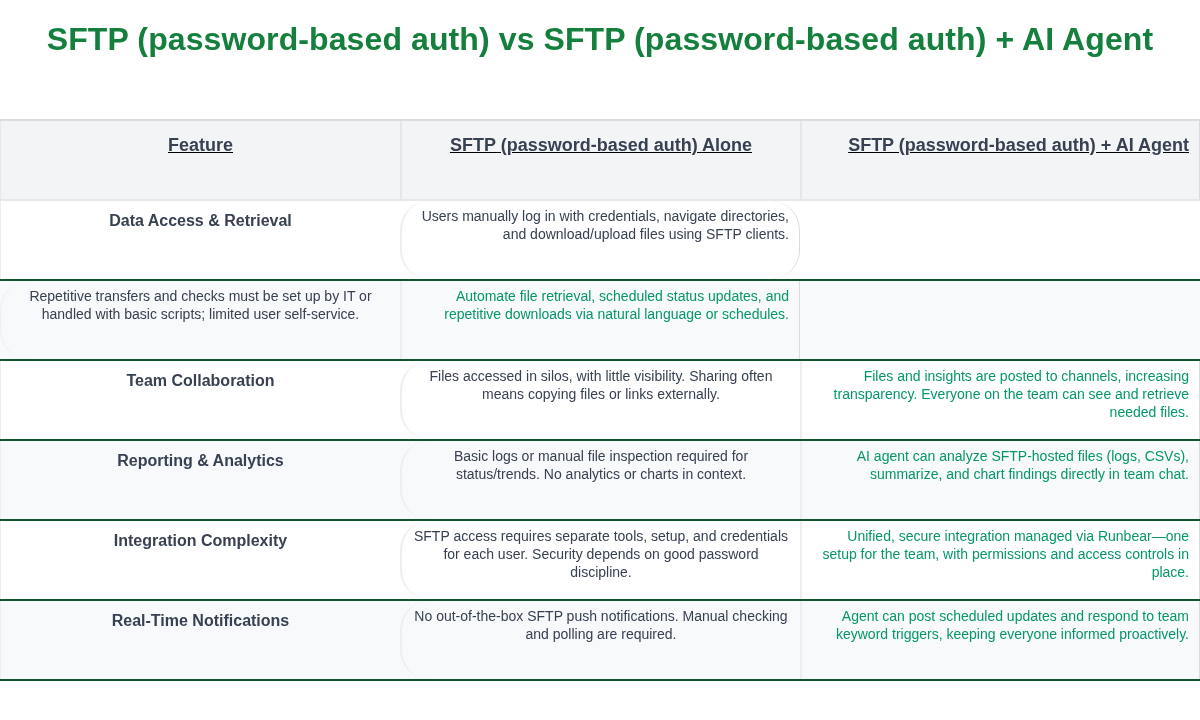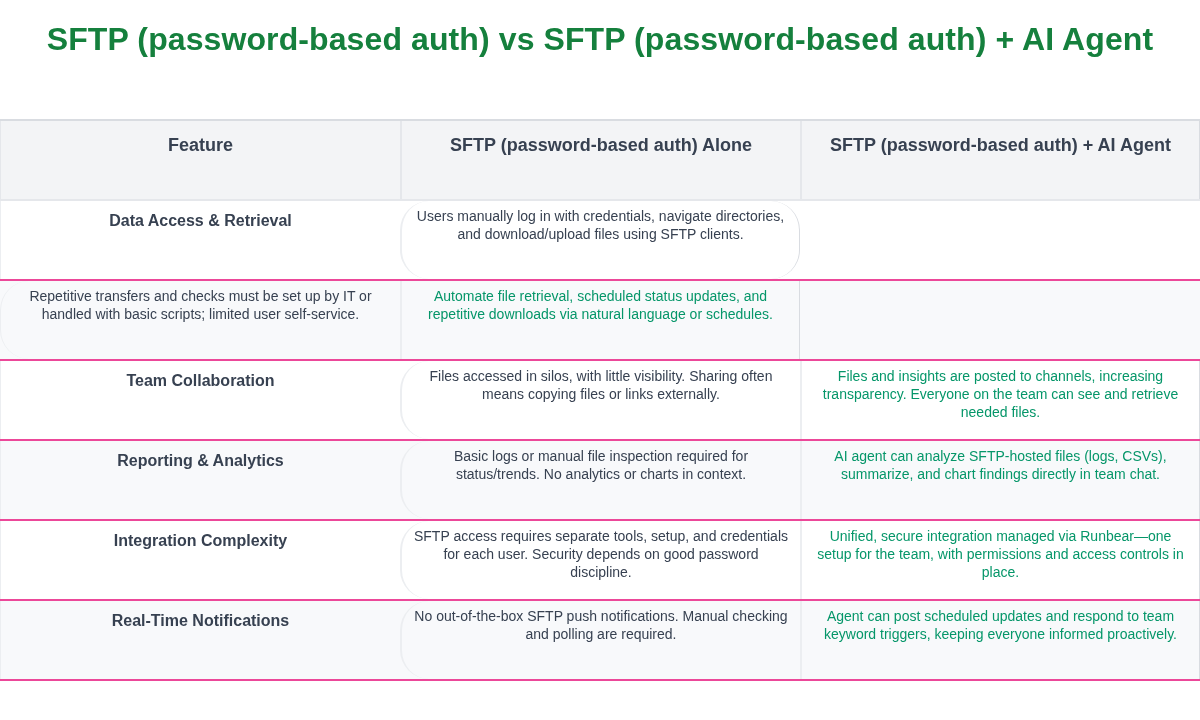--- a/index.html
+++ b/index.html
@@ -12,32 +12,32 @@
       text-align: center; font-size: 32px; font-weight: bold; color: #15803d;
       line-height: 42px; letter-spacing: 0.1px;
     }
     .table {
       position: absolute; left: 0; top: 119px; width: 1200px;
       border-top: 2px solid #d9dce1;
       border-collapse: collapse;
     }
     .row {
       display: flex; width: 1200px; height: 80px;
-      border-bottom: 2px solid #ec4899;
+      border-bottom: 2px solid #14532d;
     }
-    .row.header { background: #f3f4f6; border-bottom: 2px solid #e5e7eb; height: 80px; }
+    .row.header { background: #f3f4f6; border-bottom: 2px solid #e5e7eb; height: 80px; text-decoration: underline; }
     .row.even { background: #ffffff; }
     .row.odd { background: #f8f9fb; }
     .cell {
       width: 400px; height: 100%; text-align: center;
       border-left: 2px solid #eceef1;
       padding: 6px 10px 0 10px;
     }
     .row .cell:first-child { border-left: 1px solid #eceef1; }
-    .row .cell:last-child { border-right: 1px solid #d9dce1; }
+    .row .cell:last-child { border-right: 1px solid #d9dce1; text-align: right; }
     .header .cell {
       font-size: 18px; font-weight: bold; color: #374151;
       padding-top: 13px; line-height: 22px;
       border-left: 2px solid #e5e7eb;
     }
     .header .cell:first-child { border-left: 1px solid #e5e7eb; }
     .feature {
       font-size: 16px; font-weight: bold; color: #374151;
       padding-top: 10px; line-height: 20px;
     }

